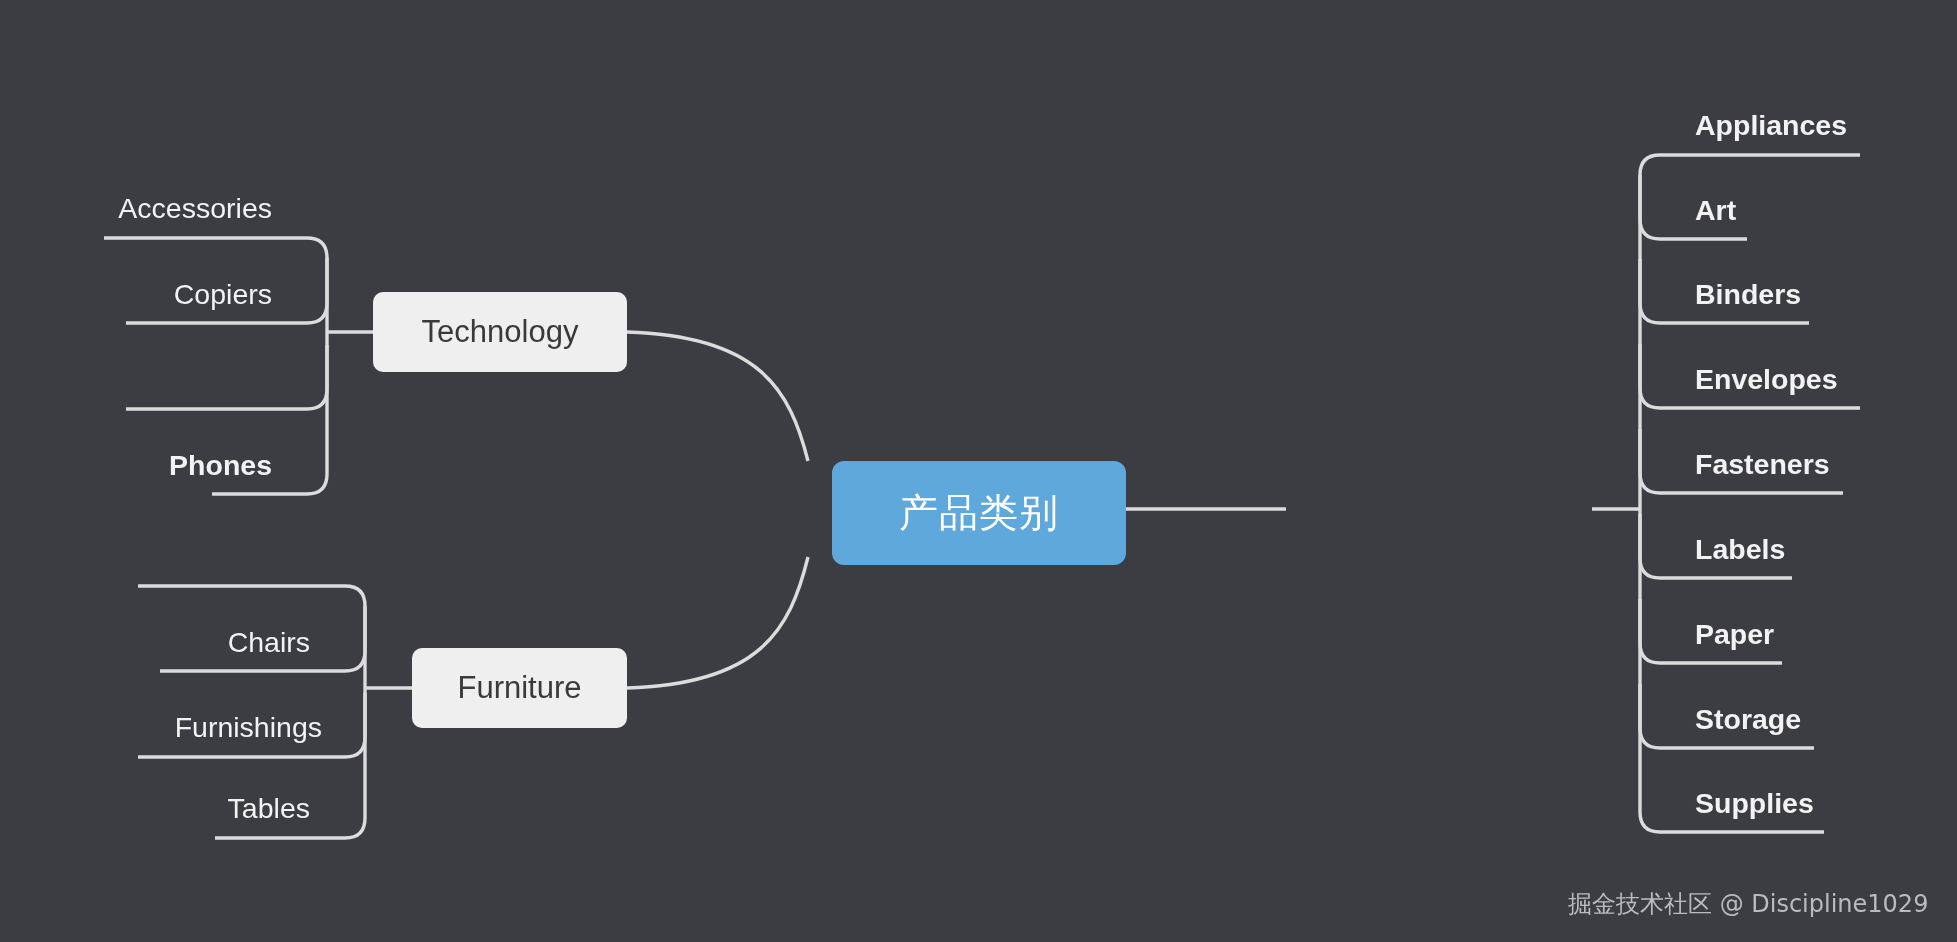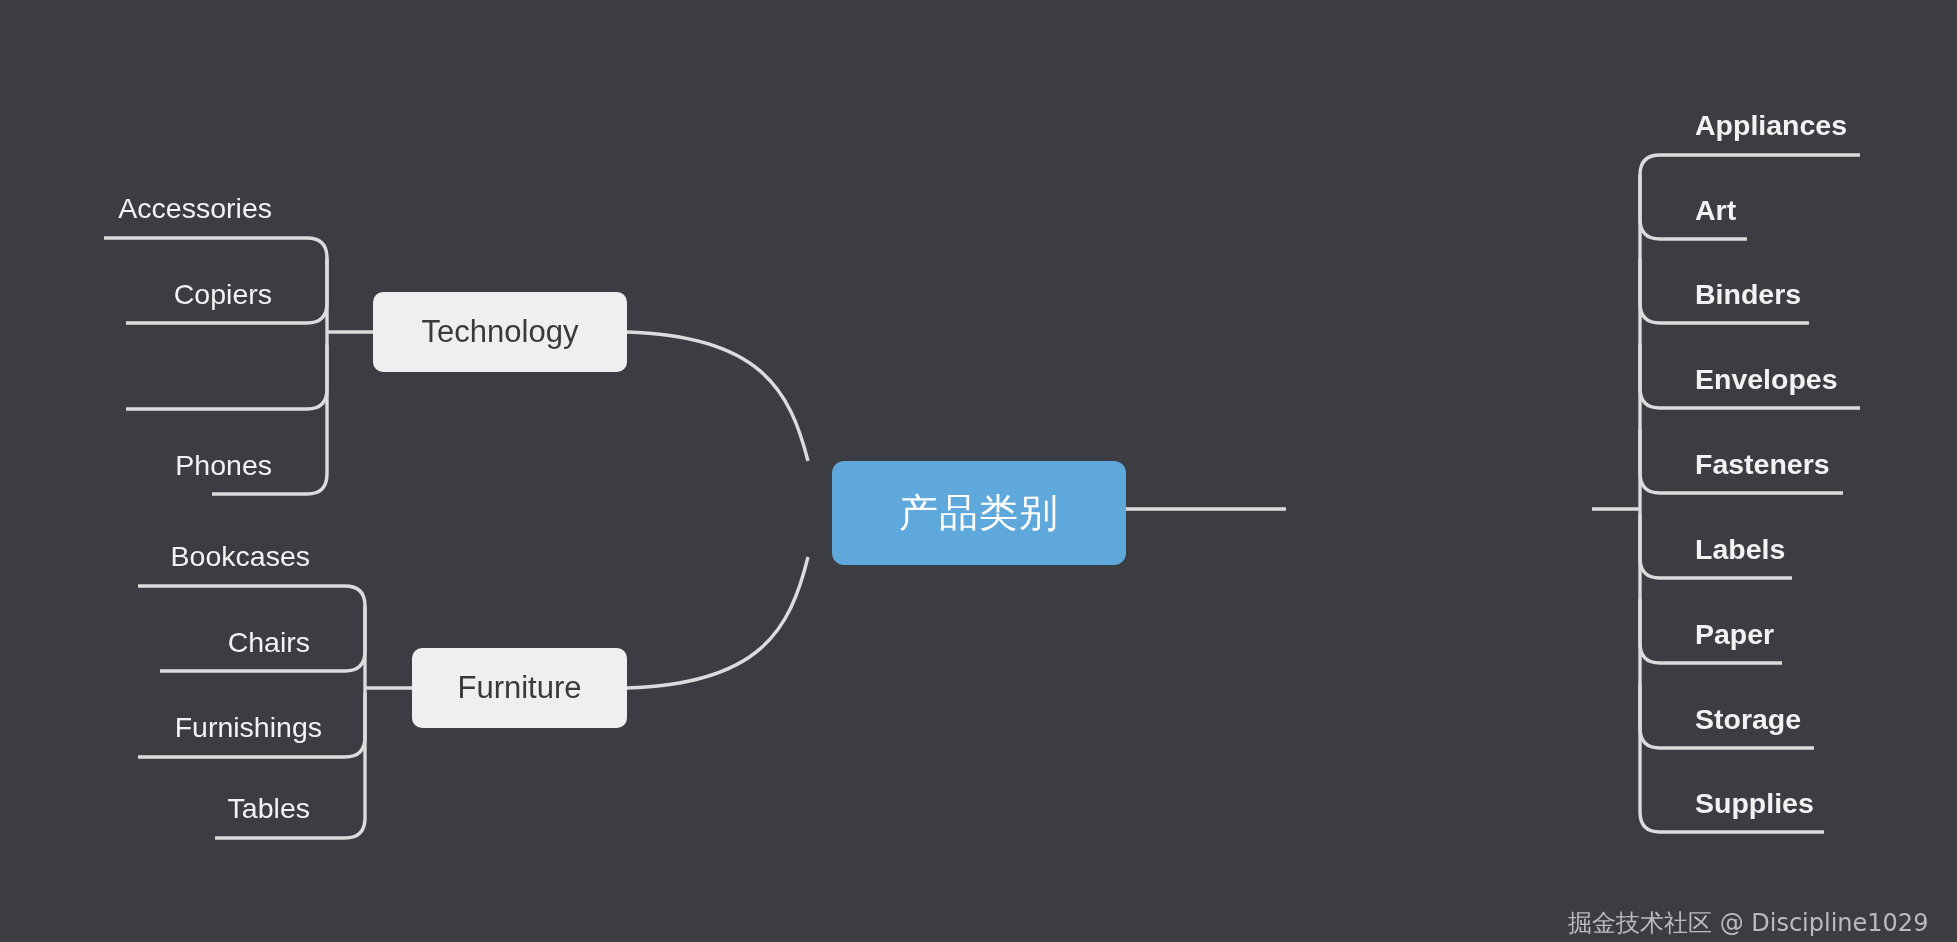--- a/index.html
+++ b/index.html
@@ -51,21 +51,20 @@
     line-height: 1;
   }
   .leaf-left  { text-align: right; }
   .leaf-right { text-align: left; font-weight: bold; }
   .watermark {
     position: absolute;
     color: #b9bbc0;
     font-size: 24px;
     white-space: nowrap;
     font-family: "DejaVu Sans", "Liberation Sans", sans-serif;
-    margin-top: 19px;
   }
 </style>
 </head>
 <body>
 
 <div id="canvas">
 
   <svg id="edges" viewBox="0 0 1957 942" preserveAspectRatio="none">
     <g fill="none" stroke="#dcdcdc" stroke-width="3.4" stroke-linecap="butt">
 
@@ -118,27 +117,24 @@
     <span>Furniture</span>
   </div>
 
 
   <div class="leaf leaf-left" style="left:0px; top:194px; width:272px;">
     <span>Accessories</span>
   </div>
   <div class="leaf leaf-left" style="left:0px; top:280px; width:272px;">
     <span>Copiers</span>
   </div>
-  <div class="leaf leaf-left" style="left:0px; top:451px; width:272px;">
+  <div class="leaf leaf-left" style="left:0px; top:451px; width:272px;font-weight:bold;">
     <span>Phones</span>
   </div>
 
-  <div class="leaf leaf-left" style="left:0px; top:542px; width:310px;">
-    <span>Bookcases</span>
-  </div>
   <div class="leaf leaf-left" style="left:0px; top:628px; width:310px;">
     <span>Chairs</span>
   </div>
   <div class="leaf leaf-left" style="left:12px; top:713px; width:310px;">
     <span>Furnishings</span>
   </div>
   <div class="leaf leaf-left" style="left:0px; top:794px; width:310px;">
     <span>Tables</span>
   </div>
 

